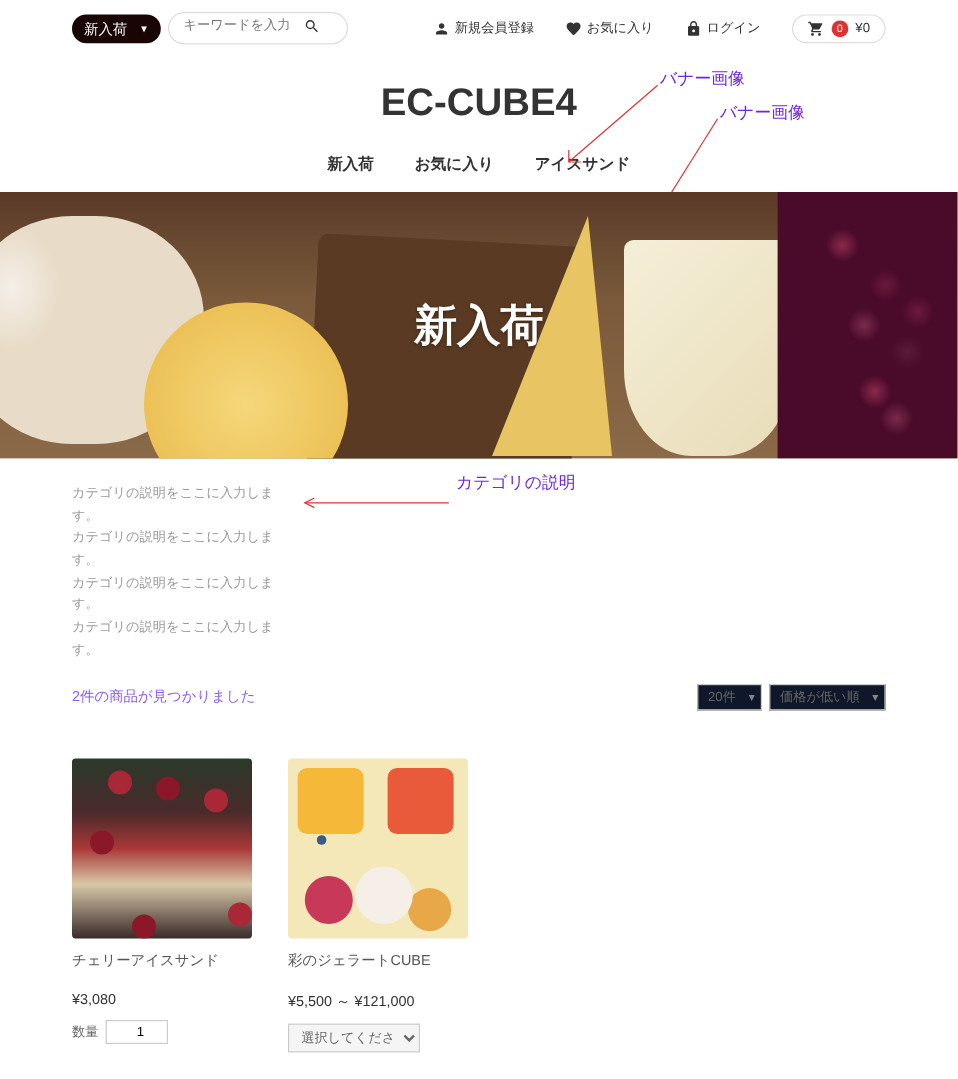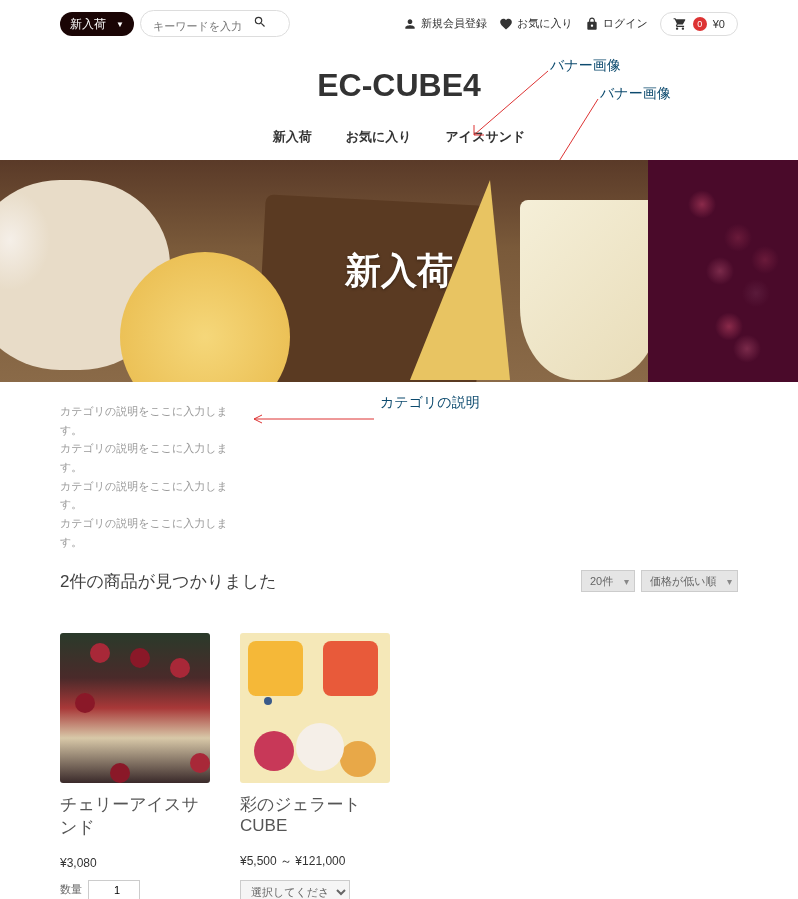--- a/index.html
+++ b/index.html
@@ -1,63 +1,63 @@
 <!DOCTYPE html>
 <html><head>
 <meta charset="utf-8">
 <style>
 *{margin:0;padding:0;box-sizing:border-box;font-family:"Hiragino Kaku Gothic ProN","メイリオ",sans-serif}
 body{background:#fff;color:#333;font-size:13px}
 .header{padding:10px 60px;display:flex;align-items:center;gap:6px}
 .cat-select{background:#1a0505;color:#fff;border:none;padding:5px 28px 5px 10px;border-radius:14px;font-size:12px;appearance:none;position:relative}
 .cat-select-wrap{position:relative;display:inline-block}
 .cat-select-wrap::after{content:"▼";position:absolute;right:10px;top:50%;transform:translateY(-50%);color:#fff;font-size:8px;pointer-events:none}
-.search-box{flex:0 0 auto;display:flex;align-items:flex-end;border:1px solid #ddd;border-radius:14px;padding:4px 12px;width:150px}
+.search-box{flex:0 0 auto;display:flex;align-items:flex-start;border:1px solid #ddd;border-radius:14px;padding:4px 12px;width:150px}
 .search-input{border:none;outline:none;font-size:11px;width:100px;color:#999}
 .search-icon{color:#333;font-size:14px;font-weight:bold}
-.header-right{margin-left:auto;display:flex;align-items:center;gap:12px;font-size:11px}
+.header-right{margin-left:auto;display:flex;align-items:center;gap:26px;font-size:11px}
 .hdr-link{display:flex;align-items:center;gap:4px;color:#333;cursor:pointer}
 .cart{border:1px solid #ddd;border-radius:16px;padding:4px 12px;display:flex;align-items:center;gap:6px}
 .cart-badge{background:#d33;color:#fff;border-radius:50%;width:14px;height:14px;font-size:9px;display:flex;align-items:center;justify-content:center}
 .logo-area{text-align:center;padding:20px 0 10px}
 .logo{font-size:32px;font-weight:bold;color:#333}
 .nav{display:flex;gap:34px;justify-content:center;padding:14px 0;font-size:13px;font-weight:bold;color:#333}
 .nav-item{cursor:pointer}
-.annotation{position:absolute;color:#0c4a6e;font-size:14px}
+.annotation{position:absolute;color:#6d28d9;font-size:14px}
 .arrow{position:absolute;stroke:#d33;stroke-width:1;fill:none}
 .hero{position:relative;width:100%;height:222px;background:linear-gradient(to bottom,#5a3a28 0%,#7a5a3a 40%,#8a6a48 100%);overflow:hidden}
 .hero-content{position:absolute;inset:0;display:flex;align-items:center;justify-content:center}
 .hero-title{color:#fff;font-size:36px;font-weight:bold;text-shadow:0 1px 3px rgba(0,0,0,.4)}
 .hero-eggs{position:absolute;left:-30px;top:20px;width:200px;height:190px;background:radial-gradient(ellipse 40px 50px at 40px 60px,#f5efe8,#e8dcc8),radial-gradient(ellipse 38px 48px at 100px 90px,#f5efe8,#e8dcc8),radial-gradient(ellipse 42px 52px at 60px 150px,#f5efe8,#e8dcc8);border-radius:45%}
 .hero-brie{position:absolute;left:120px;bottom:-40px;width:170px;height:170px;background:radial-gradient(circle,#f5d77a,#e8b848);border-radius:50%}
 .hero-board{position:absolute;left:260px;top:40px;width:220px;height:220px;background:#5a3a22;border-radius:8px;transform:rotate(3deg)}
 .hero-swiss{position:absolute;left:410px;top:20px;width:0;height:0;border-left:80px solid transparent;border-right:20px solid transparent;border-bottom:200px solid #e8c462}
 .hero-white{position:absolute;left:520px;top:40px;width:140px;height:180px;background:linear-gradient(135deg,#f5efd8,#e8dcb8);border-radius:8px 8px 40% 40%}
 .hero-grapes{position:absolute;right:-30px;top:0;width:180px;height:222px;background:radial-gradient(circle 14px at 30% 20%,#8a2a4a,transparent),radial-gradient(circle 14px at 50% 35%,#6a1a3a,transparent),radial-gradient(circle 14px at 40% 50%,#7a2a4a,transparent),radial-gradient(circle 14px at 60% 60%,#5a1a3a,transparent),radial-gradient(circle 14px at 45% 75%,#8a2a4a,transparent),radial-gradient(circle 14px at 65% 45%,#6a1a3a,transparent),radial-gradient(circle 14px at 55% 85%,#7a2a4a,transparent),#4a0a2a}
 .content{padding:20px 60px}
 .desc{color:#999;font-size:11px;line-height:1.7;width:180px}
 .breadcrumb{margin-top:40px;font-size:12px}
 .bc-link{color:#3a8adb}
 .bc-sep{color:#999;margin:0 4px}
 .bc-cur{color:#3a8adb}
 .result-row{display:flex;align-items:center;margin-top:18px;padding-bottom:10px}
-.result-count{font-size:17px;color:#404040}
+.result-count{font-size:12px;color:#8b5cf6}
 .sort-group{margin-left:auto;display:flex;gap:6px}
-.sort-sel{border:1px solid #ccc;padding:4px 20px 4px 8px;font-size:11px;color:#666;background:#e5e5e5;appearance:none}
+.sort-sel{border:1px solid #ccc;padding:4px 20px 4px 8px;font-size:11px;color:#666;background:#0f172a;appearance:none}
 .sort-wrap{position:relative}
 .sort-wrap::after{content:"▾";position:absolute;right:6px;top:50%;transform:translateY(-50%);color:#888;font-size:10px;pointer-events:none}
 .products{display:flex;gap:30px;margin-top:30px;align-items:flex-start}
 .product{width:150px}
 .pimg{width:150px;height:150px;border-radius:3px;cursor:pointer}
 .pimg1{background:linear-gradient(to bottom,#2a3a2a 0%,#4a2a2a 30%,#a83838 50%,#d8c8a8 70%,#3a2a2a 100%);position:relative}
 .pimg1::before{content:"";position:absolute;top:10px;left:30px;width:20px;height:20px;background:#a82838;border-radius:50%;box-shadow:40px 5px #8a1828,80px 15px #a82838,-15px 50px #8a1828,100px 110px #a82838,20px 120px #8a1828}
 .pimg2{background:#f5e8b8;position:relative}
 .pimg2::before{content:"";position:absolute;top:8px;left:8px;width:55px;height:55px;background:#f5b838;border-radius:8px;box-shadow:75px 0 #e85a3a}
 .pimg2::after{content:"";position:absolute;bottom:12px;left:14px;width:40px;height:40px;background:#c83858;border-radius:50%;box-shadow:46px -4px 0 4px #f5efe8,84px 8px 0 -2px #e8a848,-6px -50px 0 -16px #3a5a8a}
-.pname{font-size:17px;color:#555;margin-top:10px;cursor:pointer}
+.pname{font-size:12px;color:#555;margin-top:10px;cursor:pointer}
 .pprice{font-size:12px;color:#333;margin-top:17px}
 .qty-row{display:flex;align-items:center;gap:6px;margin-top:10px;font-size:11px;color:#666}
 .qty-input{width:52px;border:1px solid #ccc;padding:3px 4px;font-size:11px;text-align:right}
 .sel-row{margin-top:10px}
 .opt-sel{width:110px;border:1px solid #ccc;padding:4px 6px;font-size:11px;color:#666;background:#f5f5f5}
 svg.ico{width:14px;height:14px;fill:#333}
 </style>
 </head>
 <body>
 

